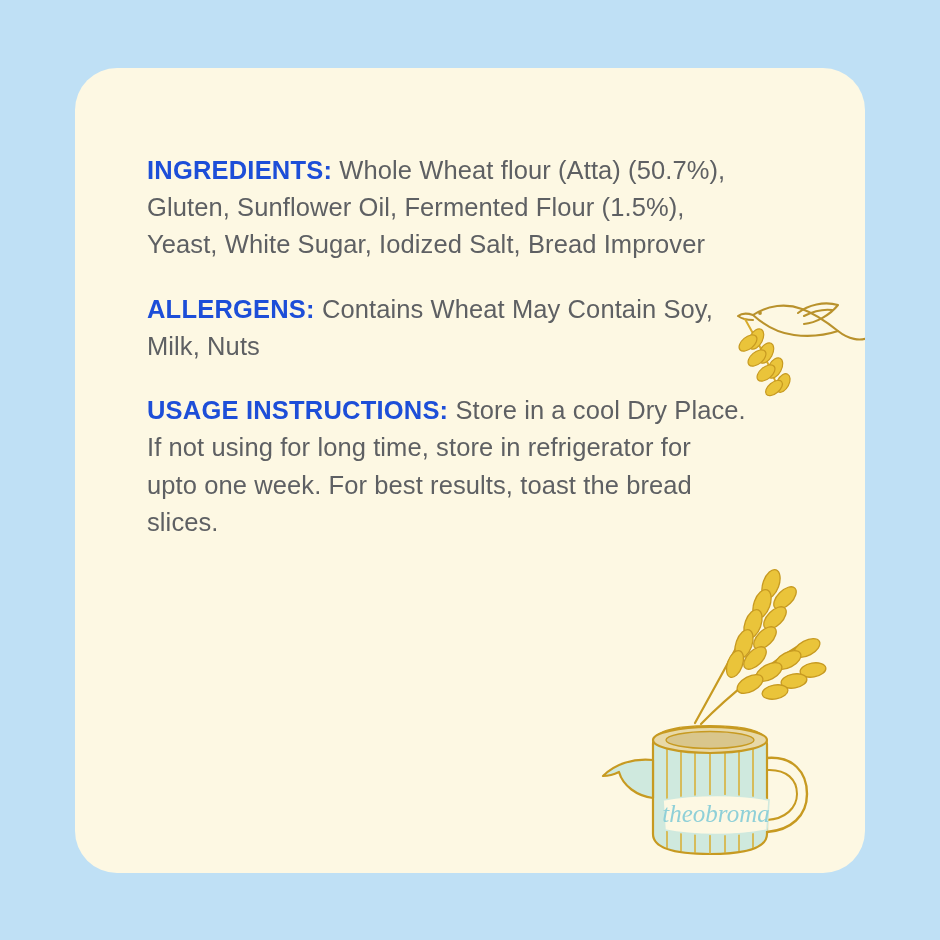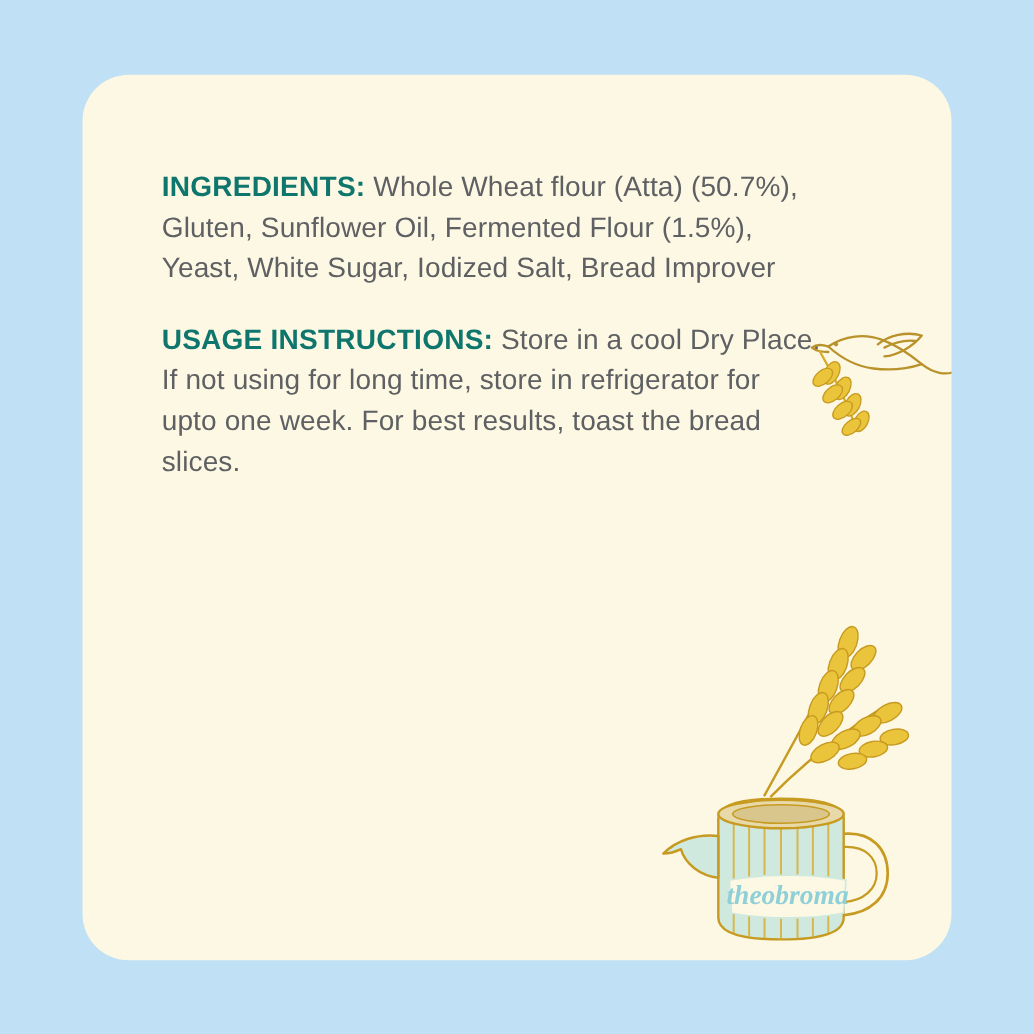--- a/index.html
+++ b/index.html
@@ -40,32 +40,31 @@
     color: #5e6063;
     font-size: 25.5px;
     line-height: 1.46;
     letter-spacing: 0.1px;
   }
   .block:last-child {
     margin-bottom: 0;
   }
   .label {
     font-weight: bold;
-    color: #0f766e;
+    color: #1d4ed8;
     letter-spacing: 0.2px;
   }
   .body-text {
     color: #5e6063;
   }
 
   
   .art {
     position: absolute;
     pointer-events: none;
-    font-weight: bold;
   }
   .art-bird {
     left: 645px;
     top: 175px;
     width: 190px;
     height: 190px;
   }
   .art-teapot {
     left: 470px;
     top: 480px;
@@ -80,20 +79,23 @@
 <div class="page">
 
   <div class="card">
 
     <div class="content">
 
       <div class="block">
         <span class="label">INGREDIENTS:</span><span class="body-text"> Whole Wheat flour (Atta) (50.7%), Gluten, Sunflower Oil, Fermented Flour (1.5%), Yeast, White Sugar, Iodized Salt, Bread Improver</span>
       </div>
 
+      <div class="block">
+        <span class="label">ALLERGENS:</span><span class="body-text"> Contains Wheat May Contain Soy, Milk, Nuts</span>
+      </div>
 
 
       <div class="block">
         <span class="label">USAGE INSTRUCTIONS:</span><span class="body-text"> Store in a cool Dry Place. If not using for long time, store in refrigerator for upto one week. For best results, toast the bread slices.</span>
       </div>
 
     </div>
 
     <div class="art art-bird">
       <svg viewBox="0 0 190 190" width="190" height="190">

